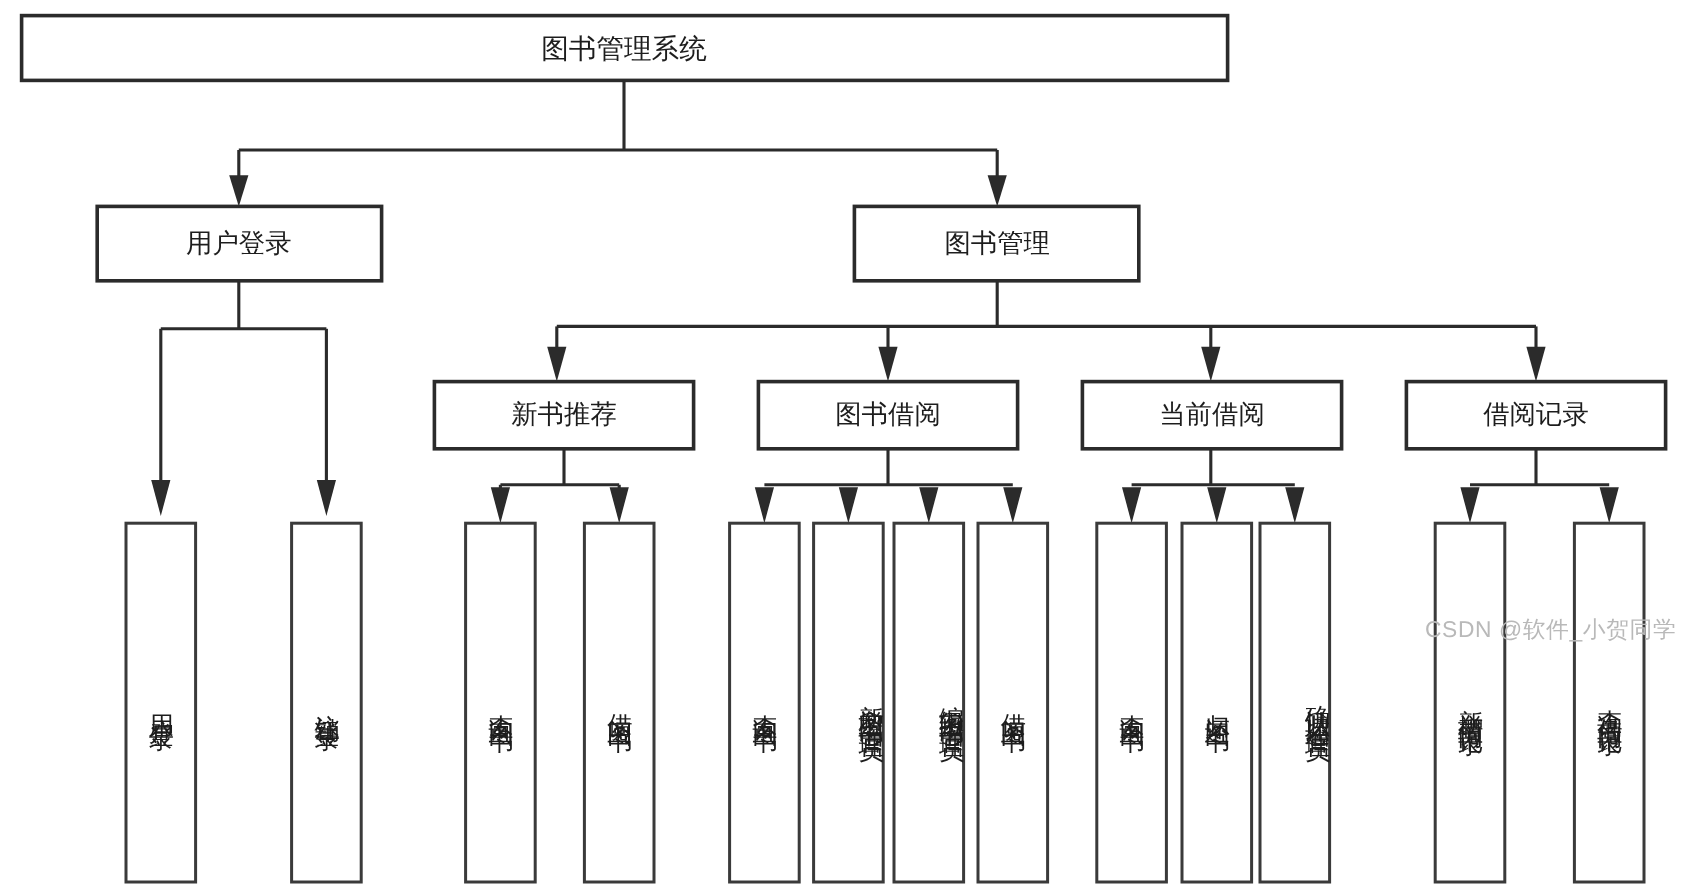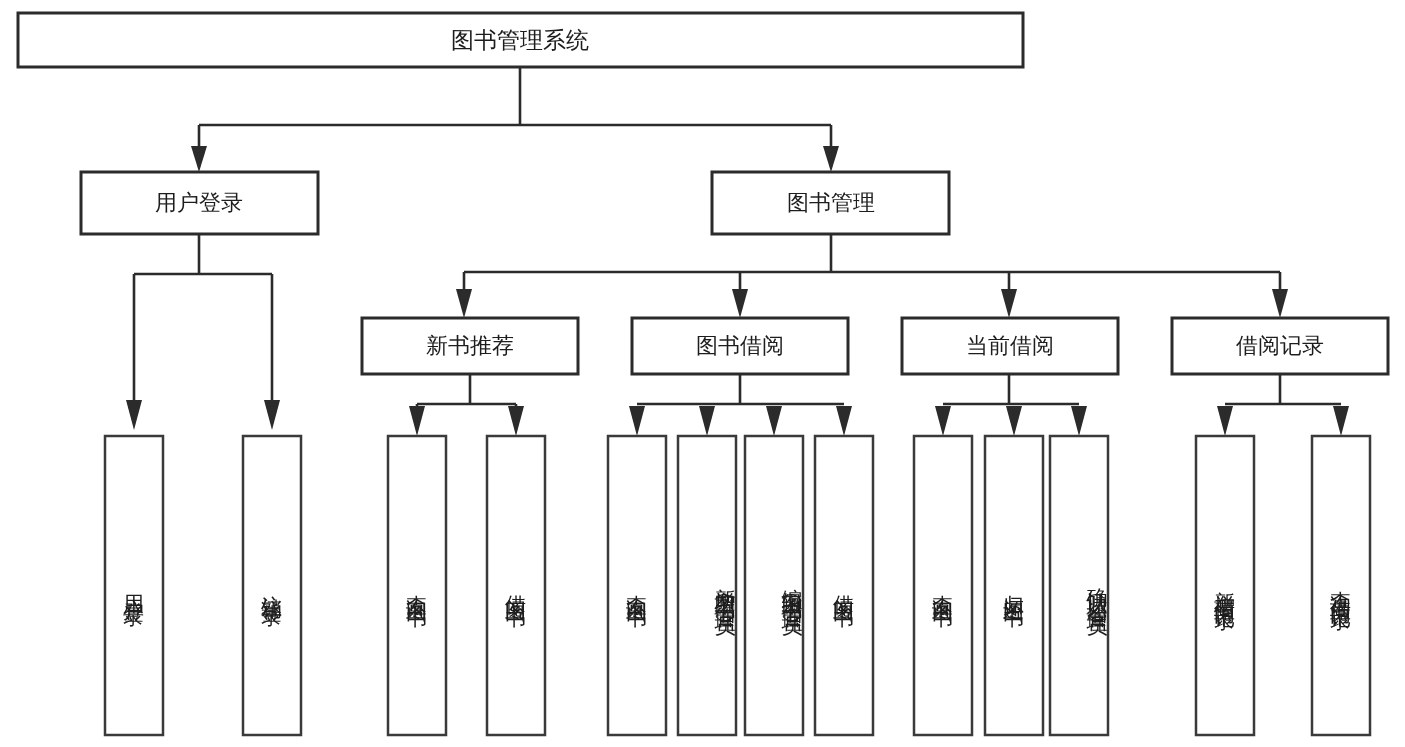--- a/index.html
+++ b/index.html
@@ -198,13 +198,14 @@
   <div class="leaf-label" style="left:745px; top:436px; width:58px; height:299px; display:flex; align-items:flex-start; justify-content:center; padding-top:6px; box-sizing:border-box;">编辑图书（管理员）</div>
   <div class="leaf-label" style="left:815px; top:436px; width:58px; height:299px; display:flex; align-items:center; justify-content:center;">借阅图书</div>
 
   <div class="leaf-label" style="left:914px; top:436px; width:58px; height:299px; display:flex; align-items:center; justify-content:center;">查询图书</div>
   <div class="leaf-label" style="left:985px; top:436px; width:58px; height:299px; display:flex; align-items:center; justify-content:center;">归还图书</div>
   <div class="leaf-label" style="left:1050px; top:436px; width:58px; height:299px; display:flex; align-items:flex-start; justify-content:center; padding-top:6px; box-sizing:border-box;">确认归还（管理员）</div>
 
   <div class="leaf-label" style="left:1196px; top:436px; width:58px; height:299px; display:flex; align-items:center; justify-content:center;">新增借阅记录</div>
   <div class="leaf-label" style="left:1312px; top:436px; width:58px; height:299px; display:flex; align-items:center; justify-content:center;">查询借阅记录</div>
 
+  <div class="watermark">CSDN @软件_小贺同学</div>
 </div>
 
 </body></html>

